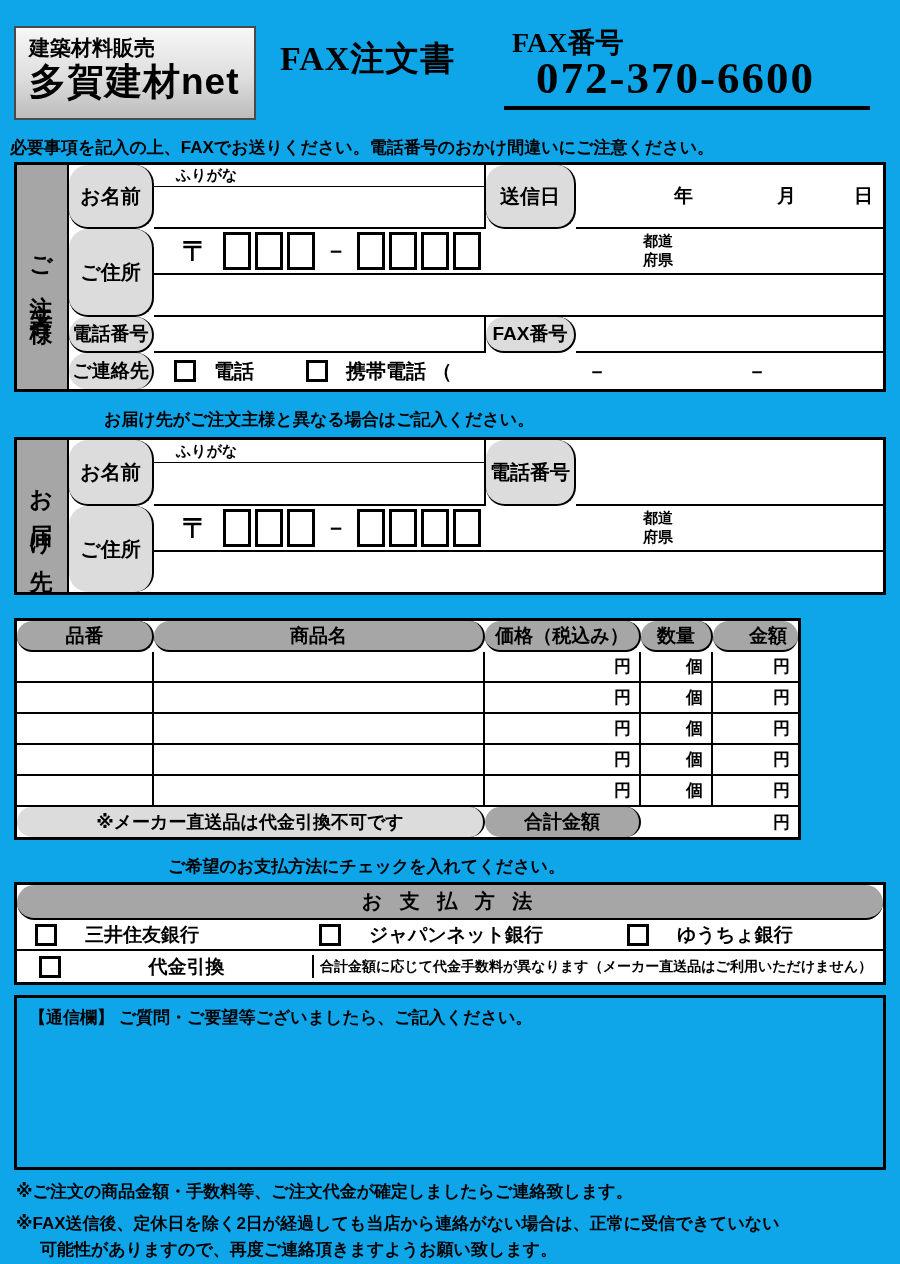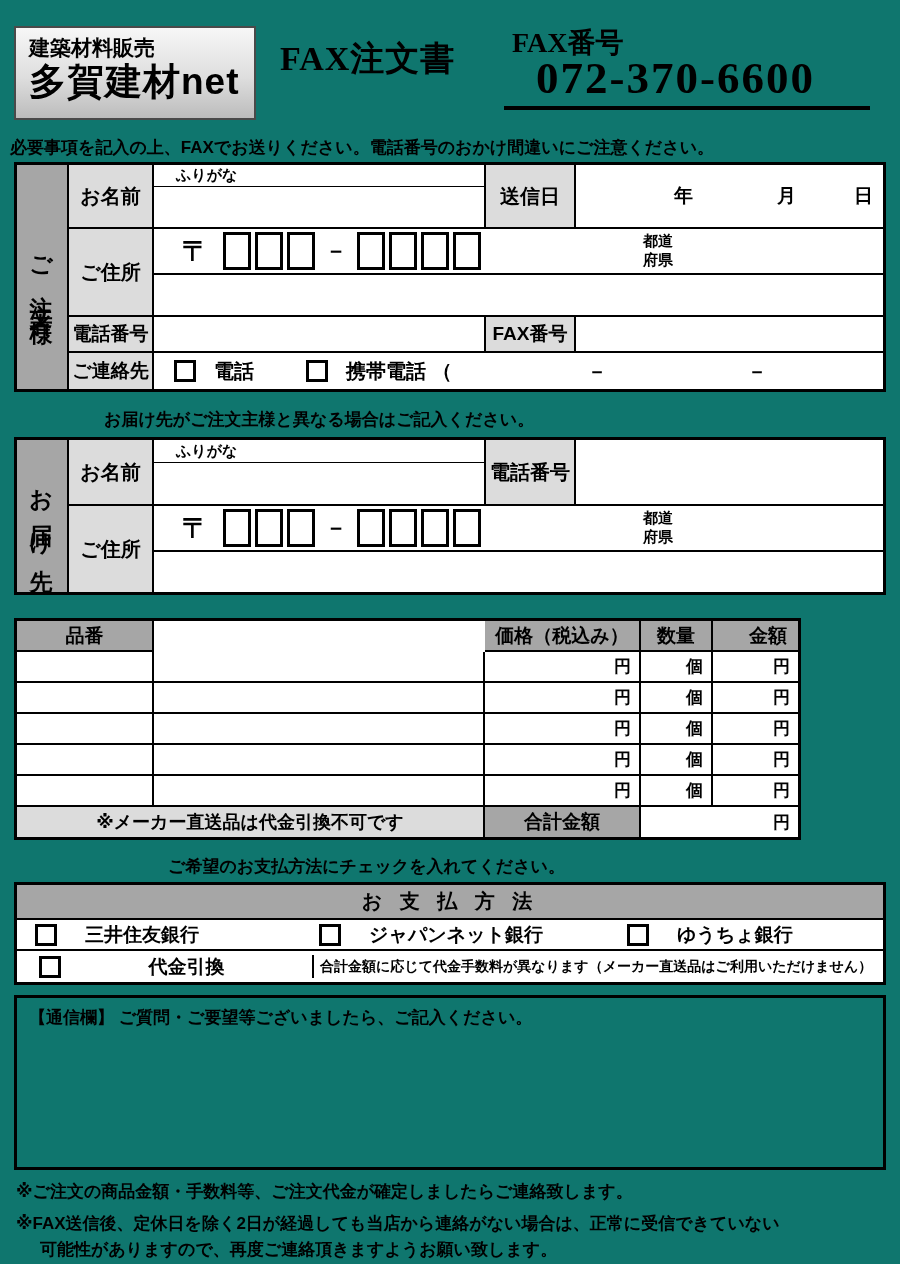--- a/index.html
+++ b/index.html
@@ -1,16 +1,16 @@
 <!DOCTYPE html>
 <html><head>
 <meta charset="utf-8">
 <style>
   html,body{margin:0;padding:0;background:#fff;}
-  .page{position:relative;width:900px;height:1264px;background:#0f766e;
+  .page{position:relative;width:900px;height:1264px;background:#0ea5e9;
         font-family:"Liberation Sans","DejaVu Sans",sans-serif;font-weight:700;color:#000;overflow:hidden;}
   .abs{position:absolute;}
   .serif{font-family:"Liberation Serif","DejaVu Serif",serif;}
   
   .logo{left:14px;top:26px;width:242px;height:94px;border:2px solid #4a4a4a;box-sizing:border-box;
         background:linear-gradient(180deg,#f7f7f7 0%,#dedede 55%,#bcbcbc 100%);padding:7px 0 0 13px;}
   .logo-line1{font-size:21px;line-height:1.25;}
   .logo-line2{font-size:37px;line-height:1.15;letter-spacing:1px;}
   .title{left:280px;top:36px;font-size:34px;letter-spacing:1px;}
   .fax-label{left:512px;top:24px;font-size:28px;}
@@ -28,21 +28,21 @@
   .s4{left:14px;top:882px;width:872px;height:103px;
       grid-template-columns:1fr;grid-template-rows:35px 31px 1fr;}
   .s5{left:14px;top:995px;width:872px;height:175px;border:3px solid #000;box-sizing:border-box;
       padding:8px 12px;}
   .cell{position:relative;display:flex;align-items:center;box-sizing:border-box;min-width:0;min-height:0;}
   .br{border-right:2px solid #000;}
   .bb{border-bottom:2px solid #000;}
   .bb1{border-bottom:1.5px solid #000;}
   .bg-dark{background:#a6a6a6;}
   .bg-light{background:#dcdcdc;}
-  .center{justify-content:center;}
+  .center{justify-content:center;border-radius:19px;}
   .vlabel{writing-mode:vertical-rl;text-orientation:upright;font-size:23px;letter-spacing:9px;margin:auto;}
   .lbl{font-size:20px;}
   .small{font-size:15px;}
   .checkbox{width:22px;height:22px;border:3px solid #000;background:#fff;flex:none;box-sizing:border-box;}
   .pbox{width:28px;height:38px;border:3px solid #000;background:#fff;flex:none;box-sizing:border-box;margin-right:4px;}
   .postal{display:flex;align-items:center;padding-left:28px;width:100%;}
   .pmark{font-size:27px;margin-right:14px;}
   .pdash{font-size:22px;margin:0 10px 0 6px;}
   .pref{position:absolute;left:468px;top:50%;transform:translateY(-50%);width:72px;text-align:center;
         font-size:15px;line-height:1.25;}
@@ -145,20 +145,21 @@
       <div class="pref">
         <div>都道</div>
         <div>府県</div>
       </div>
     </div>
     <div class="cell" style="grid-area:4/3/5/6;"></div>
   </div>
 
   <div class="grid s3">
     <div class="cell br bb bg-dark center head19" style="grid-area:1/1/2/2;">品番</div>
+    <div class="cell br bb bg-dark center head19" style="grid-area:1/2/2/3;">商品名</div>
     <div class="cell br bb bg-dark center head19" style="grid-area:1/3/2/4;">価格（税込み）</div>
     <div class="cell br bb bg-dark center head19" style="grid-area:1/4/2/5;font-family:Liberation Mono, monospace;">数量</div>
     <div class="cell bb bg-dark center head19" style="grid-area:1/5/2/6;padding-left:25px;">金額</div>
 
     <div class="cell br bb" style="grid-area:2/1/3/2;"></div>
     <div class="cell br bb" style="grid-area:2/2/3/3;"></div>
     <div class="cell br bb num-right unit" style="grid-area:2/3/3/4;">
         <span>円</span>
       </div>
     <div class="cell br bb num-right unit" style="grid-area:2/4/3/5;">

